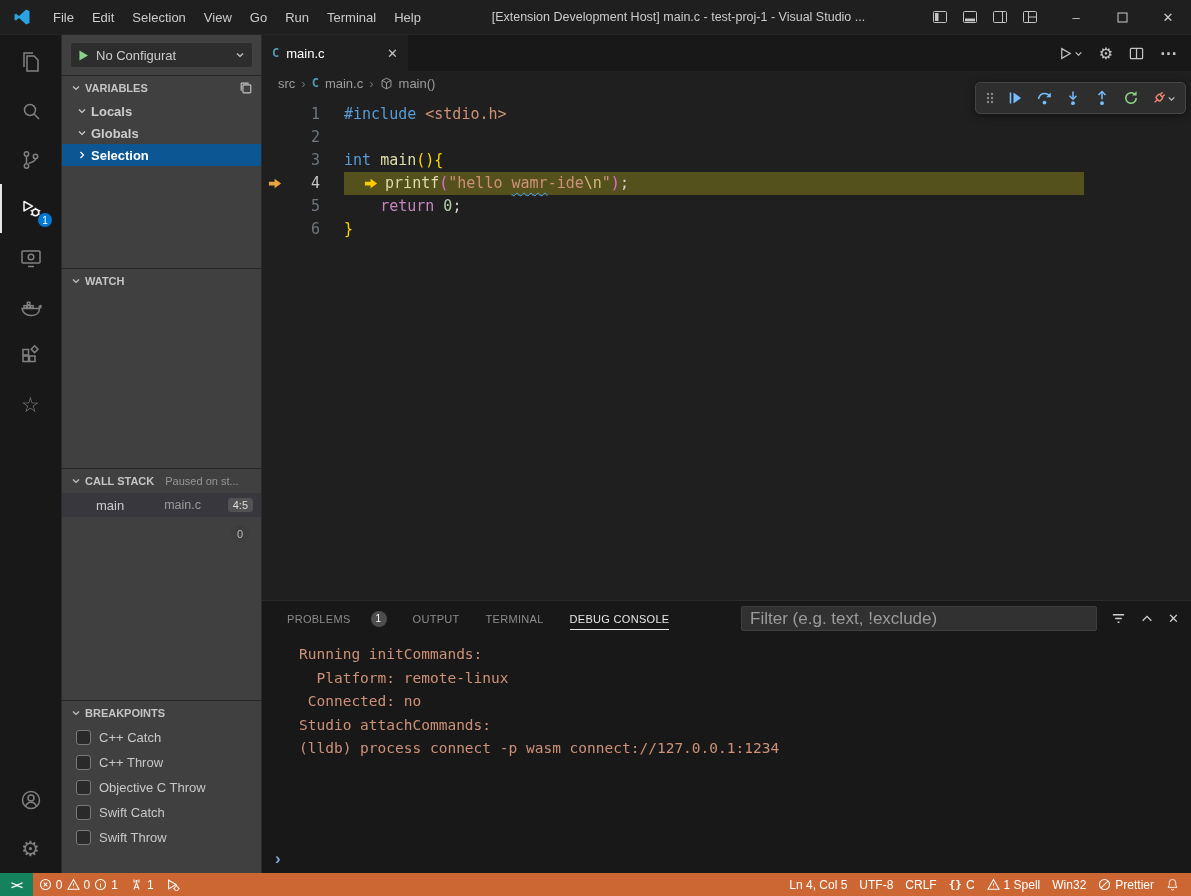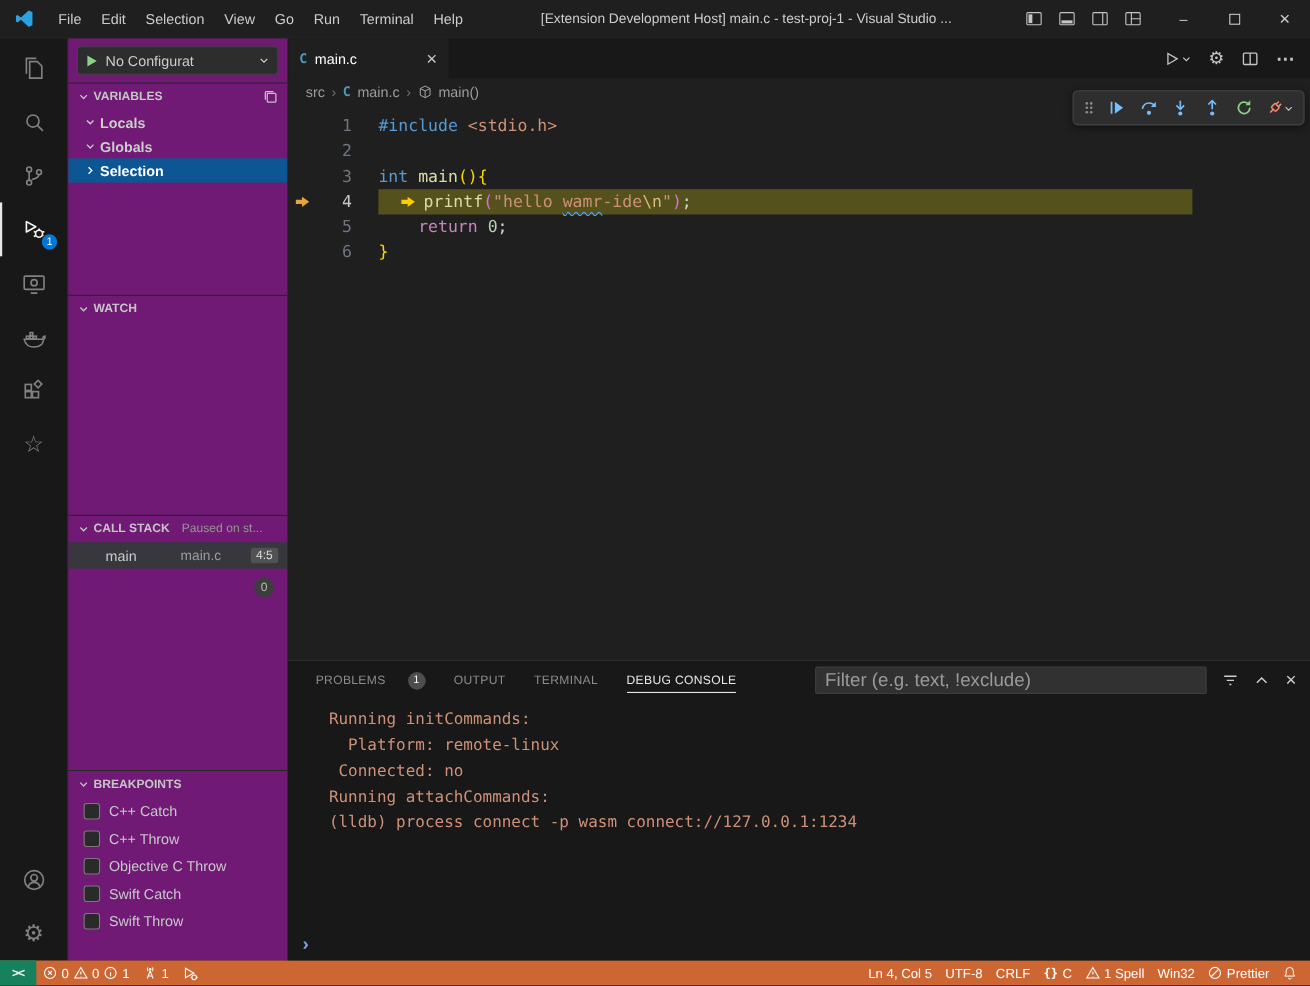--- a/index.html
+++ b/index.html
@@ -23,21 +23,21 @@
   
   .activitybar{width:62px;background:#181818;border-right:1px solid #2b2b2b;display:flex;flex-direction:column;padding-top:2px}
   .act{height:49px;display:flex;align-items:center;justify-content:center;color:#818181;position:relative}
   .act.active{color:#f5f5f5}
   .act.active::before{content:"";position:absolute;left:0;top:0;bottom:0;width:2px;background:#e7e7e7}
   .act-badge{position:absolute;right:8px;bottom:5px;min-width:16px;height:16px;background:#0078d4;border-radius:9px;color:#fff;font-size:10px;display:flex;align-items:center;justify-content:center;border:1px solid #181818}
   .act-bottom{margin-top:auto}
   .glyph-icon{font-size:21px;line-height:1}
 
   
-  .sidebar{width:200px;background:#701a75;border-right:1px solid #2b2b2b;display:flex;flex-direction:column;font-size:13px;overflow:hidden}
+  .sidebar{width:200px;background:#404040;border-right:1px solid #2b2b2b;display:flex;flex-direction:column;font-size:13px;overflow:hidden}
   .launch{height:40px;display:flex;align-items:center;padding:0 8px}
   .launch-control{flex:1;height:26px;background:#2d2d2d;border:1px solid #424242;border-radius:3px;display:flex;align-items:center;padding:0 6px;gap:6px}
   .launch-label{flex:1;color:#ccc;white-space:nowrap;overflow:hidden}
   .sec{border-top:1px solid #262626;overflow:hidden}
   .sec-header{height:24px;display:flex;align-items:center;padding:0 8px;gap:3px;font-size:11px;font-weight:700;color:#c5c5c5}
   .sec-hint{font-size:11px;font-weight:400;color:#969696;margin-left:8px;white-space:nowrap;overflow:hidden}
   .sec-action{margin-left:auto;color:#c5c5c5}
   .tree-row{height:22px;display:flex;align-items:center;padding-left:14px;gap:3px;color:#ccc}
   .tree-label{font-weight:600}
   .tree-row.sel{background:#0c5694;color:#fff}
@@ -521,21 +521,21 @@
               </svg>
             </span>
           <span>
               <svg width="14" height="14" viewBox="0 0 16 16" fill="none" stroke="currentColor" stroke-width="1.5">
                 <path d="M3 10l5-5 5 5"></path>
               </svg>
             </span>
           <span>✕</span>
         </div>
       </div>
-      <div class="console"><div class="cline">Running initCommands:</div><div class="cline">  Platform: remote-linux</div><div class="cline"> Connected: no</div><div class="cline">Running attachCommands:</div><div class="cline">(lldb) process connect -p wasm connect://127.0.0.1:1234</div></div>
+      <div class="console"><div class="cline">Running initCommands:</div><div class="cline">  Platform: remote-linux</div><div class="cline"> Connected: no</div><div class="cline">Studio attachCommands:</div><div class="cline">(lldb) process connect -p wasm connect://127.0.0.1:1234</div></div>
       <div class="prompt">
         <span>›</span>
       </div>
     </div>
   </div>
 </div>
 
 <footer class="statusbar">
   <div class="sb-remote">
     <span>&gt;&lt;</span>

